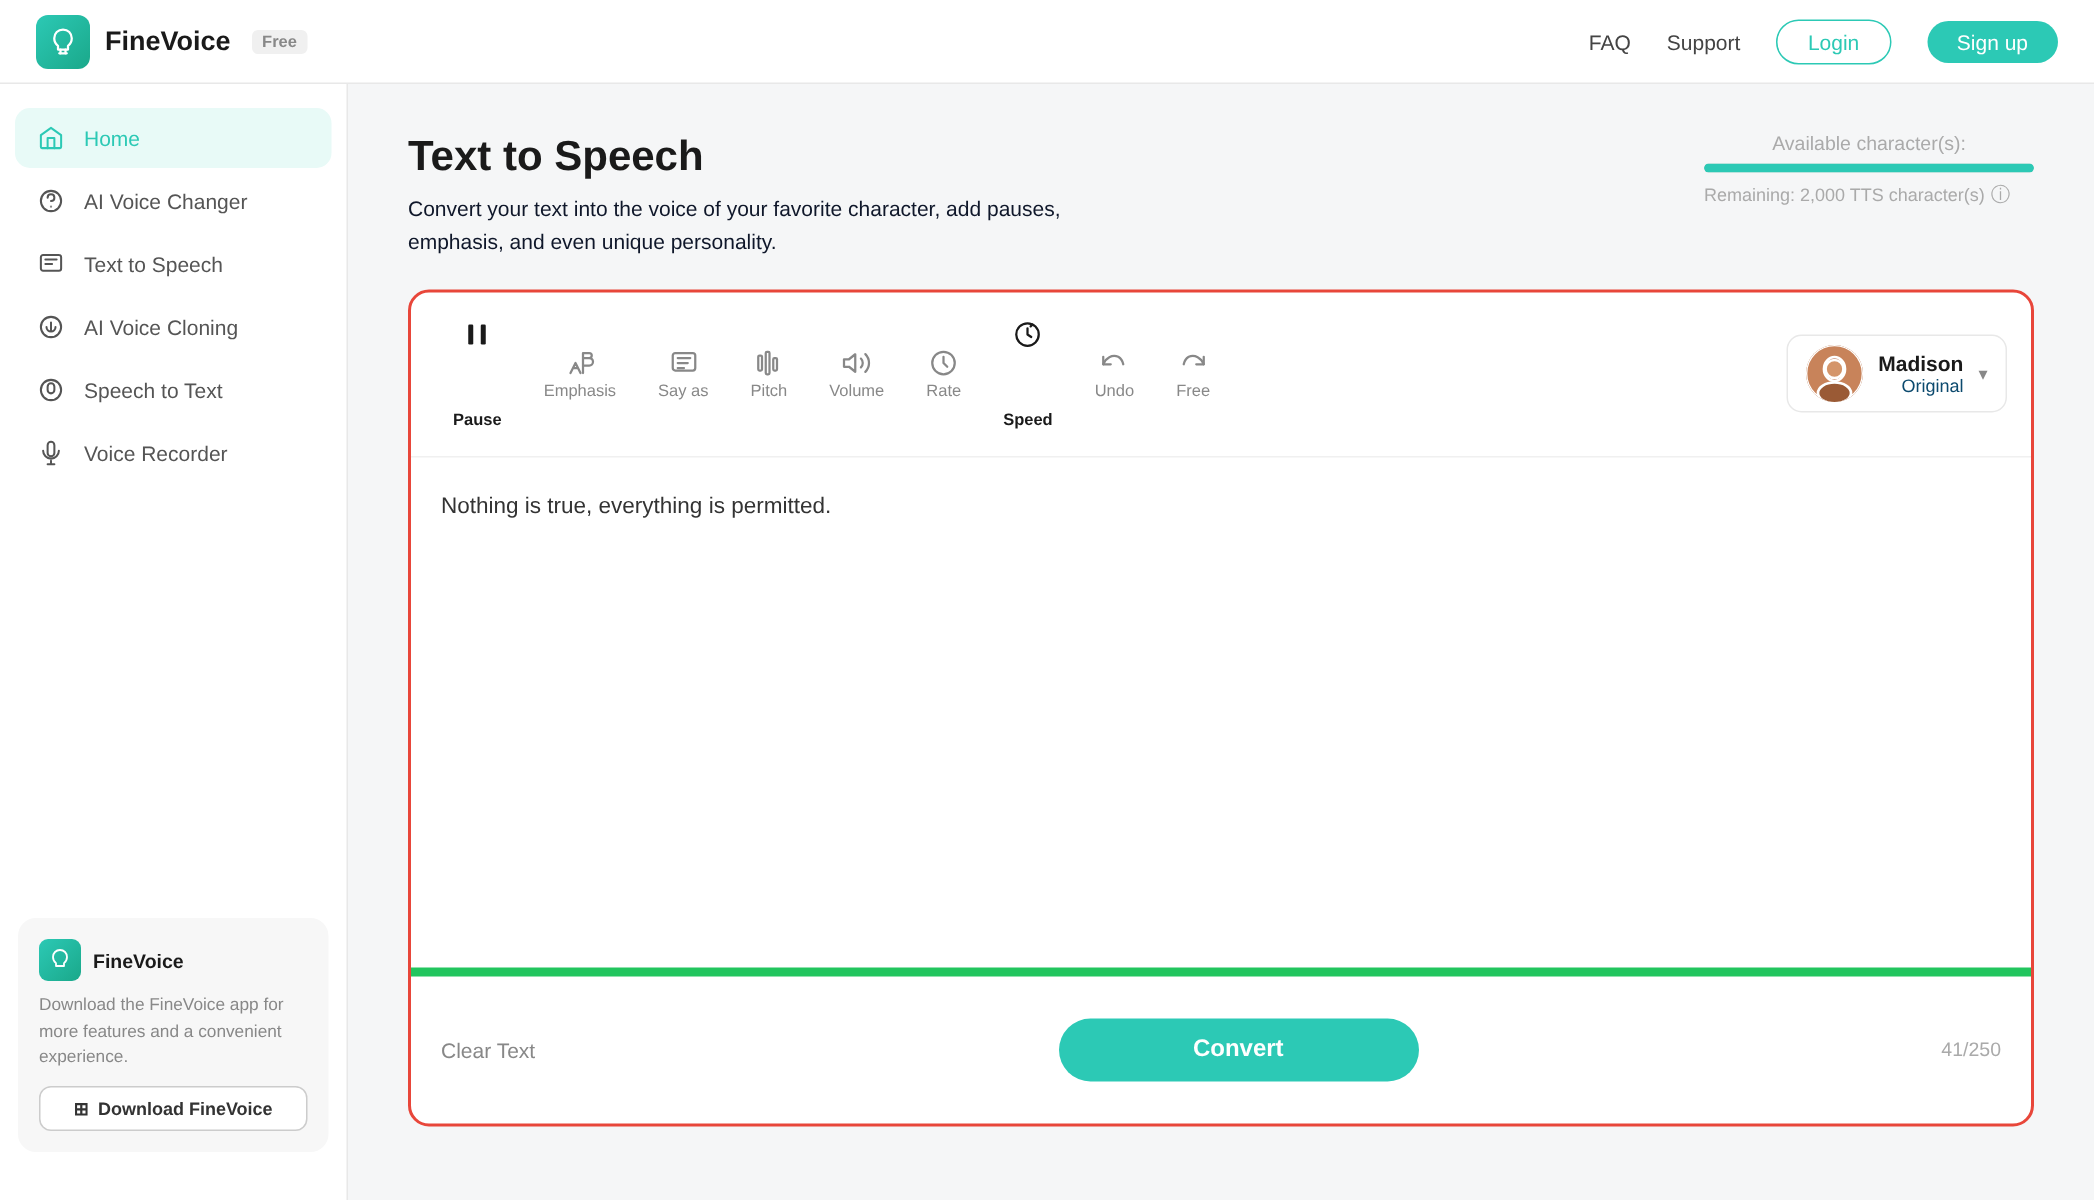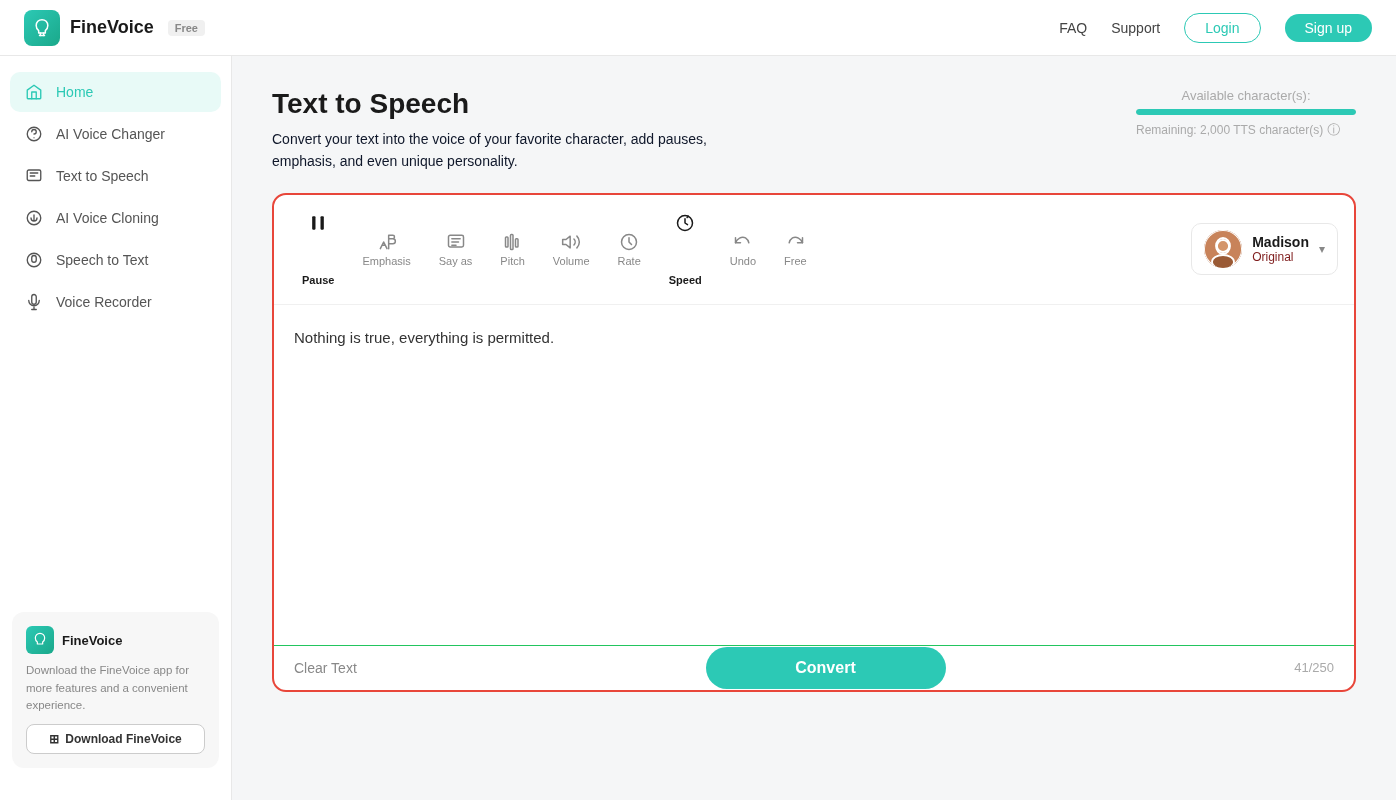--- a/index.html
+++ b/index.html
@@ -95,31 +95,31 @@
       display: flex; align-items: center; gap: 10px; cursor: pointer; padding: 6px 12px;
       border-radius: 10px; border: 1px solid #e8e8e8; background: #fff; margin-left: 37px;
     }
     .voice-avatar {
       width: 38px; height: 38px; border-radius: 50%; overflow: hidden;
       background: linear-gradient(135deg, #c87941, #8b4513);
       display: flex; align-items: center; justify-content: center; color: white; font-weight: 700;
     }
     .voice-info { display: flex; flex-direction: column; }
     .voice-name { font-size: 14px; font-weight: 700; color: #1a1a1a; }
-    .voice-type { font-size: 12px; color: #7f1d1d; }
+    .voice-type { font-size: 12px; color: #0c4a6e; text-align: right; }
     .chevron-icon { color: #888; font-size: 12px; }
 
     .editor-area {
       min-height: 340px; padding: 20px; font-size: 15px; color: #333; line-height: 1.7;
       outline: none; flex: 1;
     }
 
     .editor-footer {
       display: flex; align-items: center; justify-content: space-between;
-      padding: 1px 20px; border-top: 1px solid #22c55e;
+      padding: 28px 20px; border-top: 6px solid #22c55e;
     }
     .clear-text-btn {
       background: transparent; border: none; font-size: 14px; color: #888; cursor: pointer;
     }
     .convert-btn {
       background: #2cc9b5; color: #fff; border: none; border-radius: 25px;
       padding: 12px 80px; font-size: 16px; font-weight: 600; cursor: pointer;
       min-width: 240px;
     }
     .char-count { font-size: 13px; color: #aaa; }

